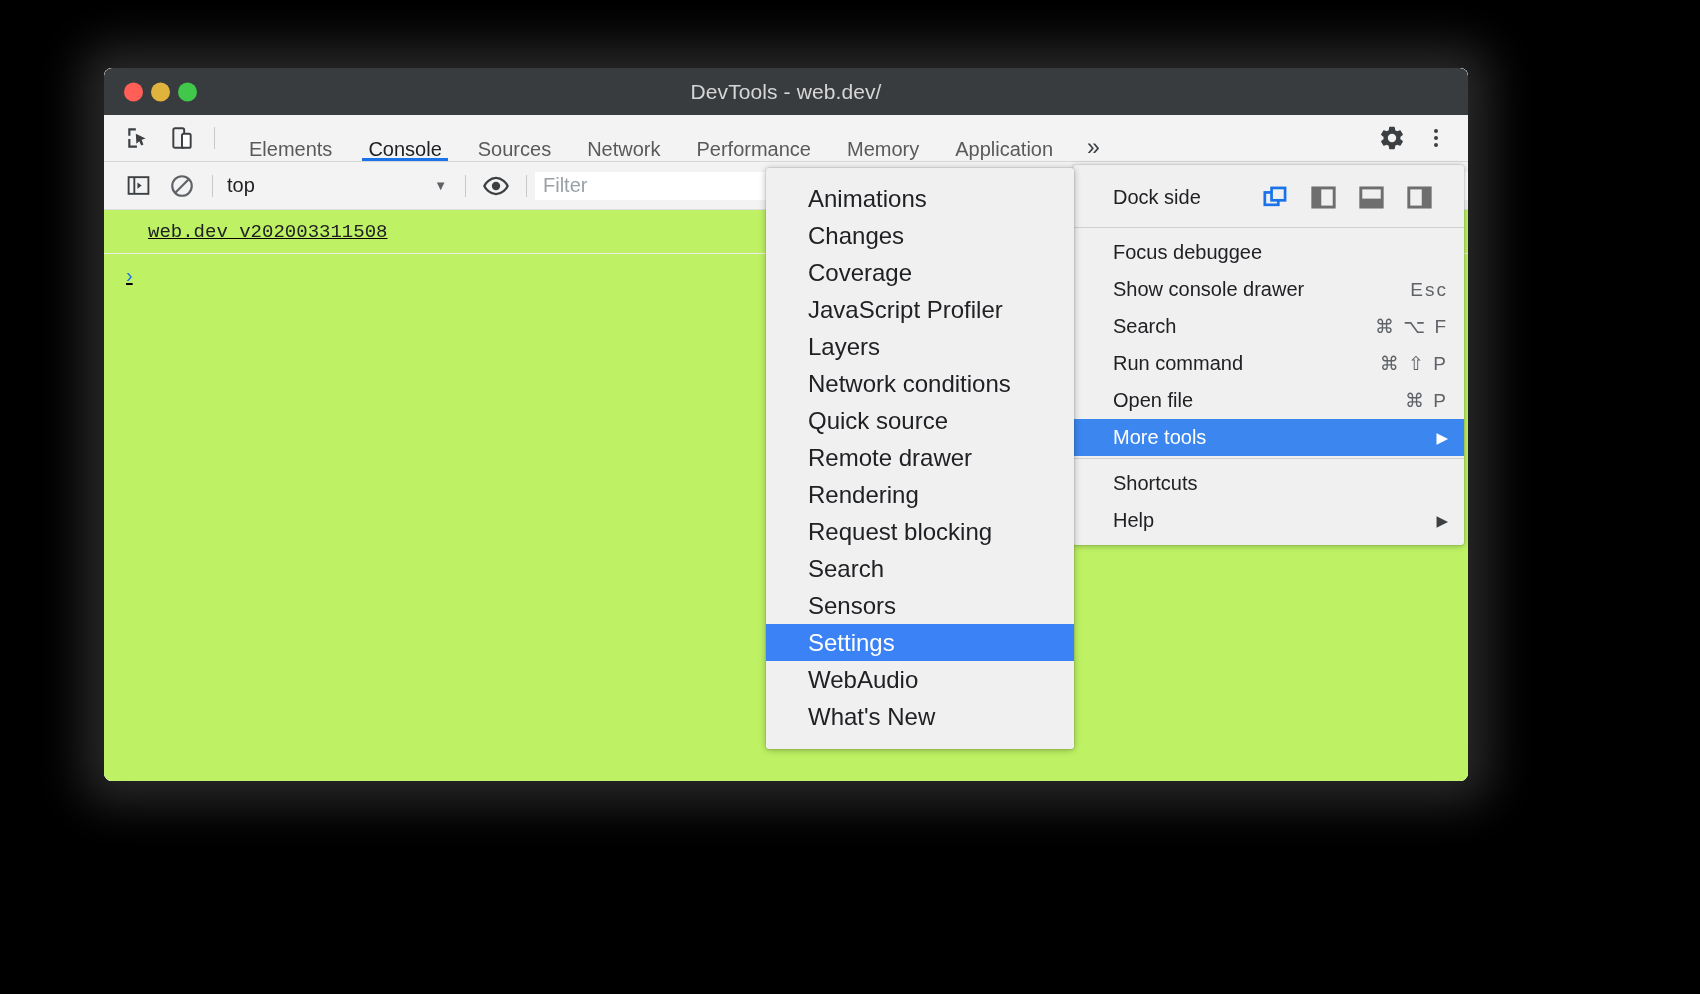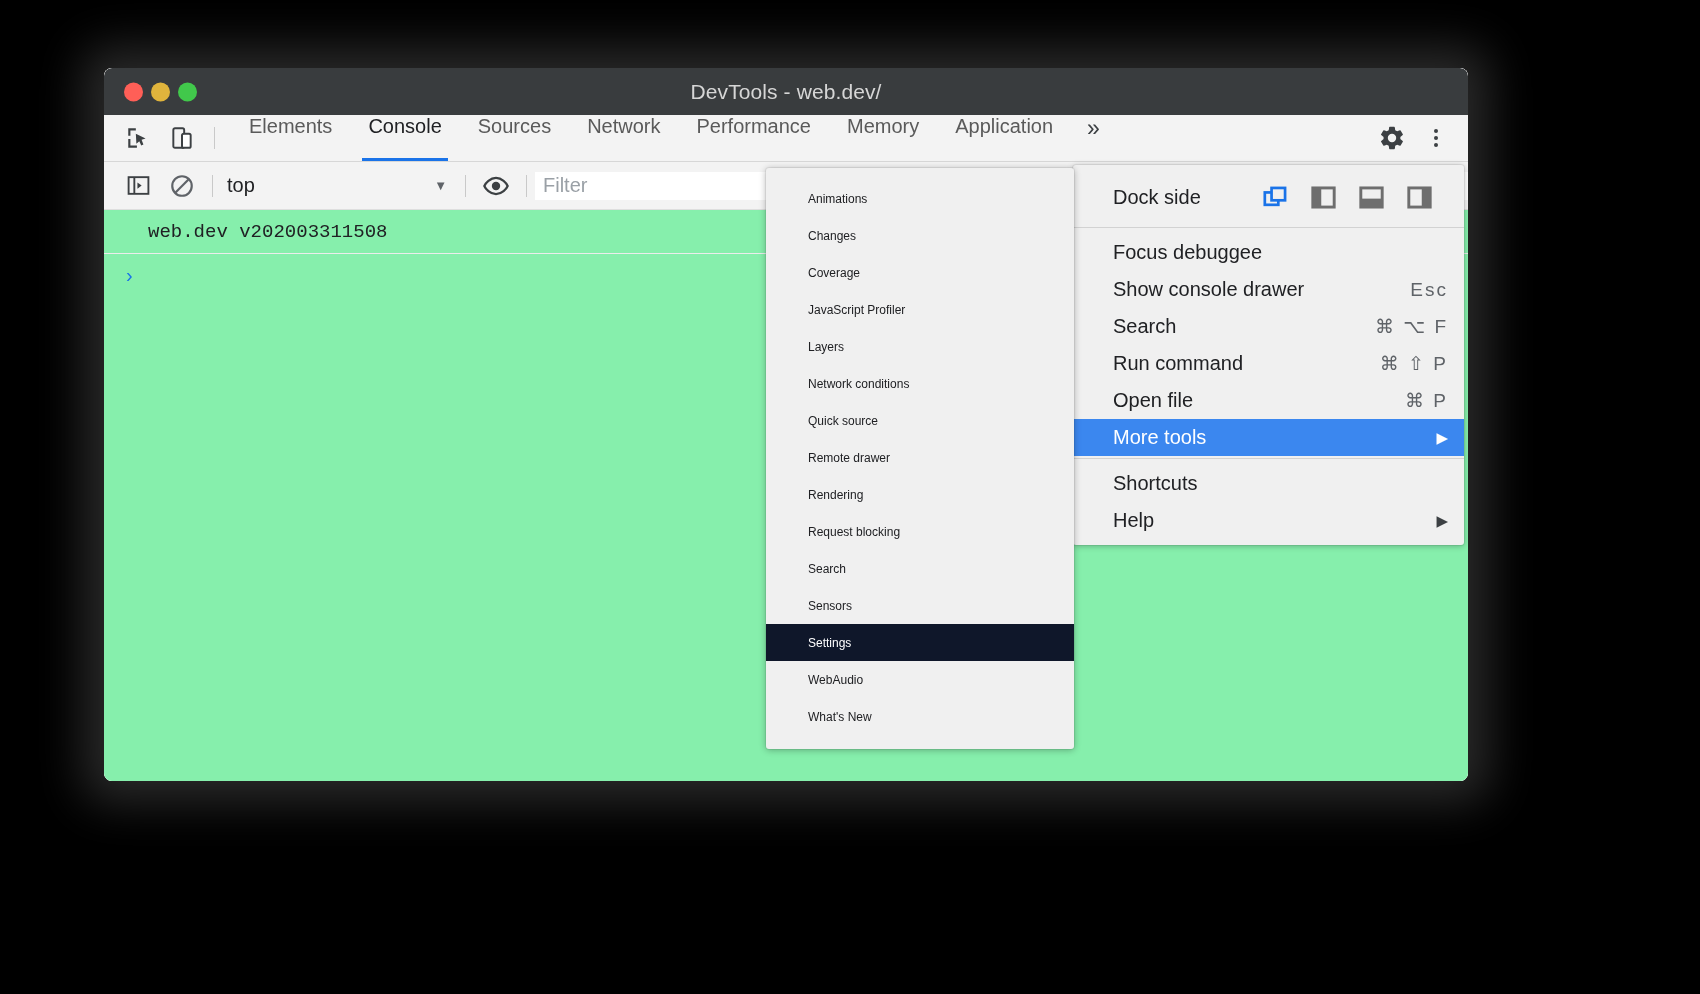--- a/index.html
+++ b/index.html
@@ -55,21 +55,21 @@
     border-bottom: 1px solid #d7d7d7;
   }
   .tool-btn {
     width: 44px; display: flex; align-items: center; justify-content: center;
     cursor: default;
   }
   .tool-btn:first-child { margin-left: 12px; }
   .vsep { width: 1px; background: #c9c9c9; margin: 12px 10px; }
   .tabs { display: flex; align-items: stretch; margin-left: 6px; }
   .tab {
-    display: flex; align-items: flex-start;
+    display: flex; align-items: flex-end;
     padding: 0 18px;
     font-size: 20px; color: #5a5a5a;
     position: relative; white-space: nowrap;
   }
   .tab.active { color: #202124; }
   .tab.active::after {
     content: ""; position: absolute; left: 12px; right: 12px; bottom: 0;
     height: 3px; background: #1a73e8;
   }
   .tab.overflow { font-size: 23px; padding: 0 16px; color: #3c4043; }
@@ -95,21 +95,21 @@
     flex: 1; height: 28px;
     background: #ffffff;
     border: none; outline: none;
     font-size: 20px; color: #202124;
     padding-left: 8px;
     font-family: "Liberation Sans", sans-serif;
   }
   .filter-input::placeholder { color: #9aa0a6; }
 
   
-  .console-body { position: relative; background: #86efac; height: 100%; }
+  .console-body { position: relative; background: #bef264; height: 100%; text-decoration: underline; }
   .console-msg {
     height: 44px; display: flex; align-items: center;
     padding-left: 44px;
     font-family: "Liberation Mono", monospace;
     font-size: 19px; color: #202124;
     border-bottom: 1px solid #ececec;
   }
   .console-prompt {
     height: 42px; display: flex; align-items: center;
     padding-left: 22px;
@@ -151,29 +151,29 @@
 
   
   .submenu {
     position: absolute;
     left: 766px; top: 168px;
     width: 308px;
     background: #f0f0f0;
     border-radius: 3px;
     box-shadow: 0 1px 7px rgba(0,0,0,0.3), 0 0 0 1px rgba(0,0,0,0.06);
     padding: 12px 0 14px 0;
-    font-size: 12px; color: #202124;
+    font-size: 24px; color: #202124;
     z-index: 60;
   }
   .sub-item {
     display: flex; align-items: center;
     height: 37px; padding: 0 14px 0 42px;
     white-space: nowrap;
   }
-  .sub-item.selected { background: #0f172a; color: #ffffff; }
+  .sub-item.selected { background: #3b82f6; color: #ffffff; }
 </style>
 </head>
 <body>
 
 <div class="stage">
 
   <div class="window">
    <div class="window-inner">
 
     <div class="titlebar">

